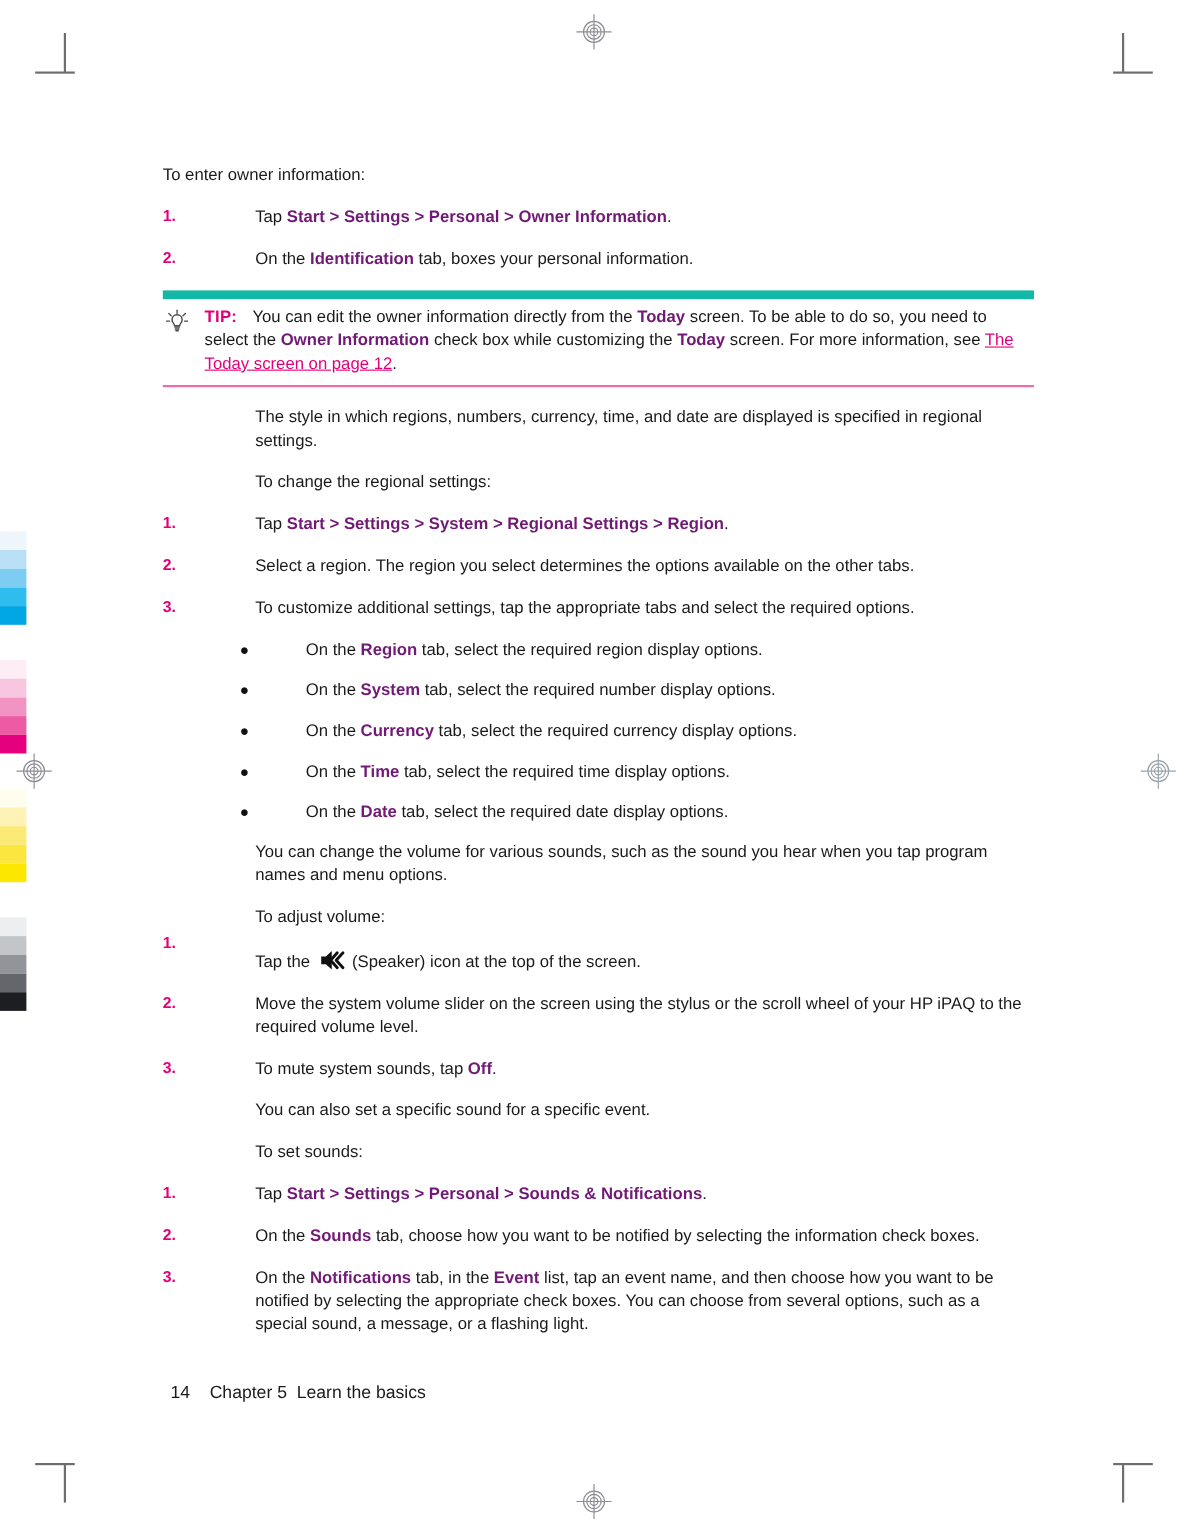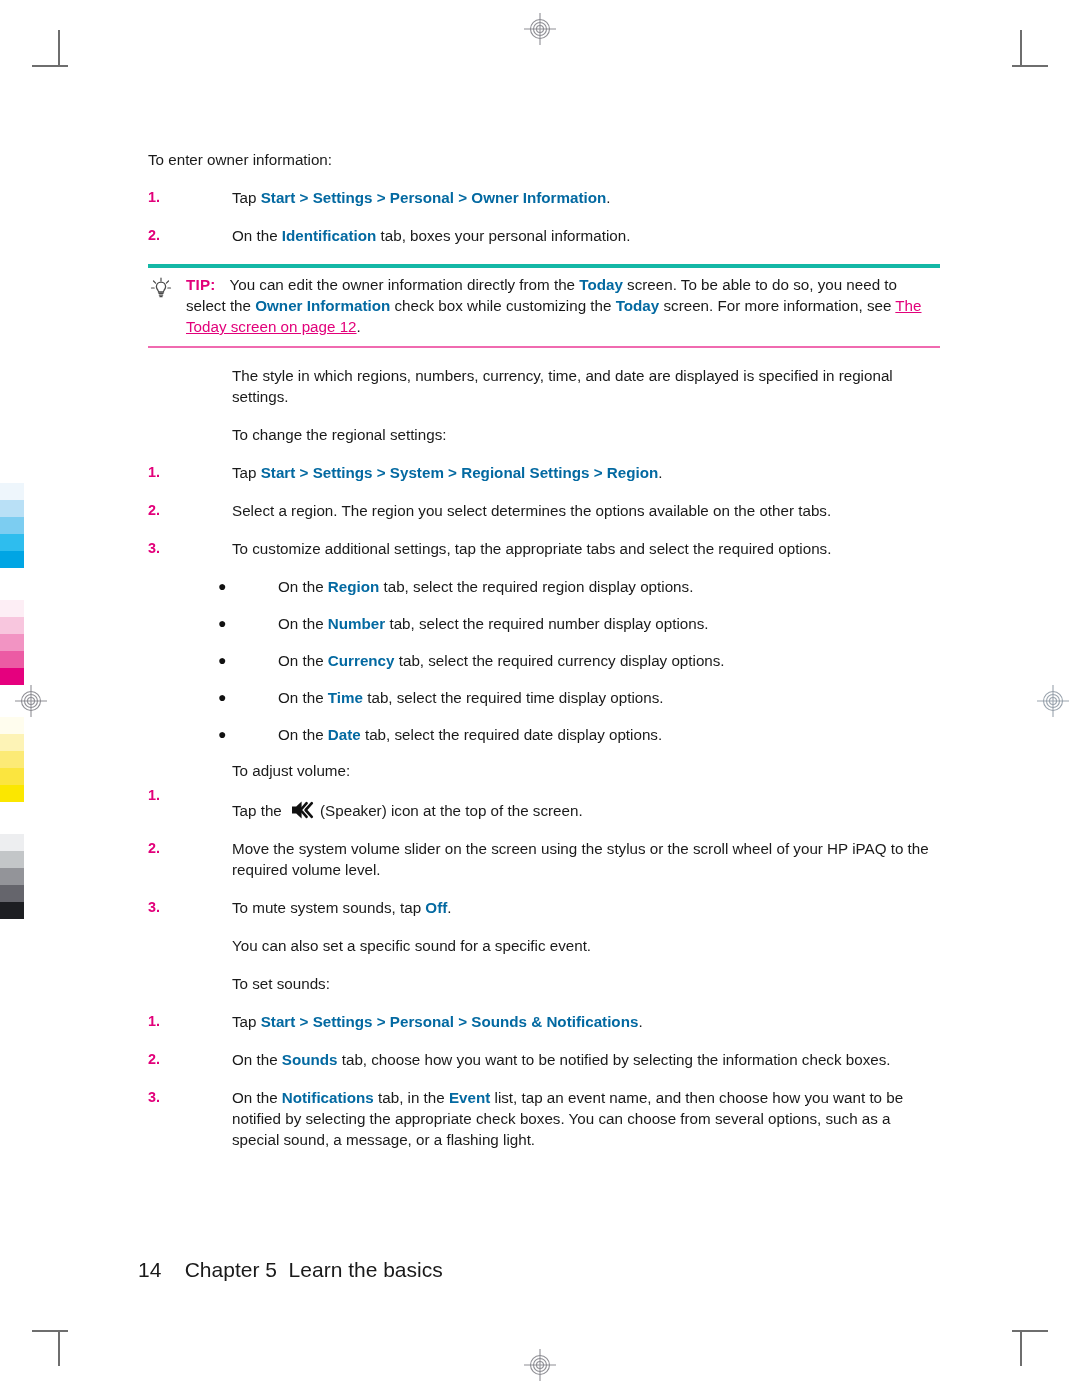--- a/index.html
+++ b/index.html
@@ -88,26 +88,26 @@
   }
   .blist > li .dot {
     position: absolute;
     left: 130px;
     transform: translateX(-60px);
     color: #111;
     font-size: 14px;
     line-height: 1.38;
   }
 
-  b, .bold { font-weight: bold; color: #0369a1; }
+  b, .bold { font-weight: bold; color: #701a75; }
 
   
   .admon {
     position: relative;
-    border-top: 4px solid #14b8a6;
+    border-top: 8px solid #14b8a6;
     border-bottom: 2px solid #f06ab0;
     padding: 7px 0 8px 0;
     margin: 6px 0 18px 0;
     width: 792px;
     margin-left: 0;
   }
   .admon-inner {
     padding-left: 38px;
     font-size: 15.2px;
     line-height: 1.38;
@@ -145,23 +145,23 @@
   
   .step-offset { position: relative; padding-left: 84px; margin-bottom: 17px; font-size: 15.2px; line-height:1.38; }
   .step-offset .num {
     position: absolute; left: 0; top: -13px;
     color: #e2007a; font-weight: bold; font-size: 14.4px;
   }
 
   
   .footer {
     position: absolute;
-    left: 138px;
+    left: 155px;
     top: 1258px;
-    font-size: 21px;
+    font-size: 16px;
     color: #1a1a1a;
     white-space: pre;
   }
 </style>
 </head>
 <body>
 
 <div class="page">
 
   <div class="crop-mark" style="left:58px; top:30px; width:2px; height:36px;"></div>
@@ -298,34 +298,35 @@
       <li>
         <span class="num">3.</span><span>To customize additional settings, tap the appropriate tabs and select the required options.</span>
       </li>
     </ol>
 
     <ul class="blist">
       <li>
         <span class="dot">●</span><span>On the </span><b>Region</b><span> tab, select the required region display options.</span>
       </li>
       <li>
-        <span class="dot">●</span><span>On the </span><b>Number</b><span> tab, select the required number display options.</span>
+        <span class="dot">●</span><span>On the </span><b>System</b><span> tab, select the required number display options.</span>
       </li>
       <li>
         <span class="dot">●</span><span>On the </span><b>Currency</b><span> tab, select the required currency display options.</span>
       </li>
       <li>
         <span class="dot">●</span><span>On the </span><b>Time</b><span> tab, select the required time display options.</span>
       </li>
       <li>
         <span class="dot">●</span><span>On the </span><b>Date</b><span> tab, select the required date display options.</span>
       </li>
     </ul>
 
 
+    <p class="para indent">You can change the volume for various sounds, such as the sound you hear when you tap program names and menu options.</p>
     <p class="para indent">To adjust volume:</p>
 
     <div class="step-offset">
       <span class="num">1.</span><span>Tap the </span><span class="spk-icon">
         <svg width="26" height="22" viewBox="0 0 26 22">
           <path d="M2 7.5h4.2L11.6 2.6v16.8L6.2 14.5H2z" fill="#111"></path>
           <path d="M21.8 4.2l-6.2 6.8 6.2 6.8" fill="none" stroke="#111" stroke-width="2.6" stroke-linecap="round" stroke-linejoin="round"></path>
           <path d="M16.6 4.2l-6.0 6.8 6.0 6.8" fill="none" stroke="#111" stroke-width="2.6" stroke-linecap="round" stroke-linejoin="round"></path>
         </svg>
       </span><span>(Speaker) icon at the top of the screen.</span>

